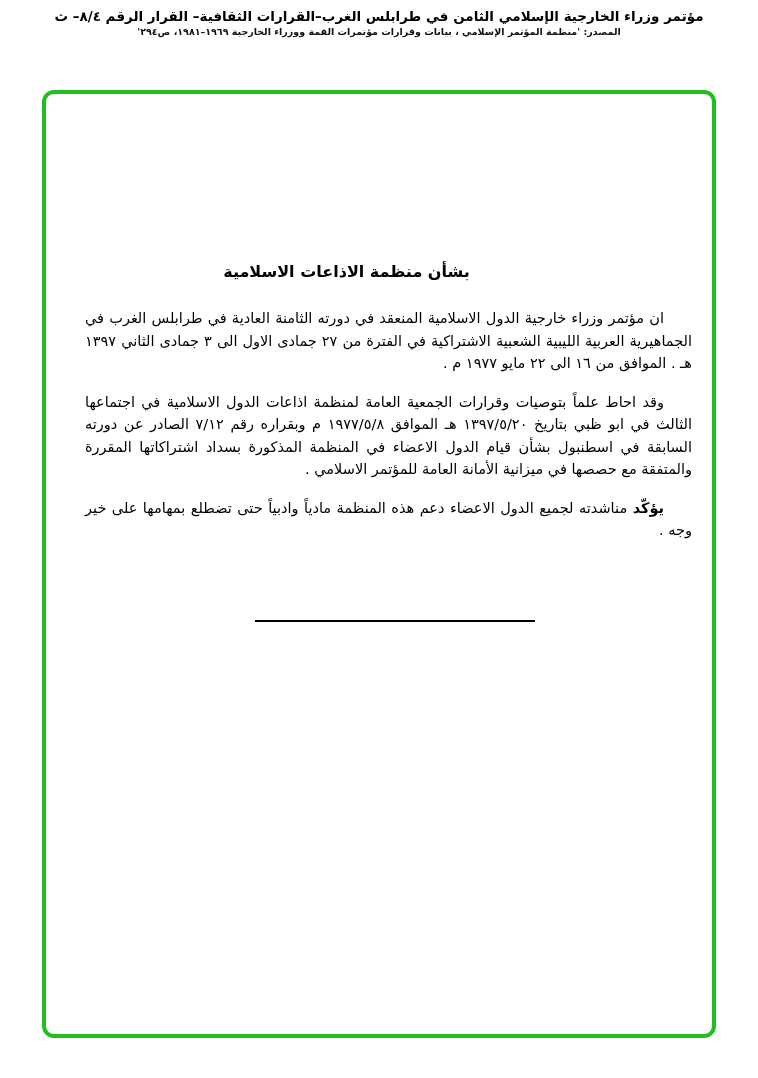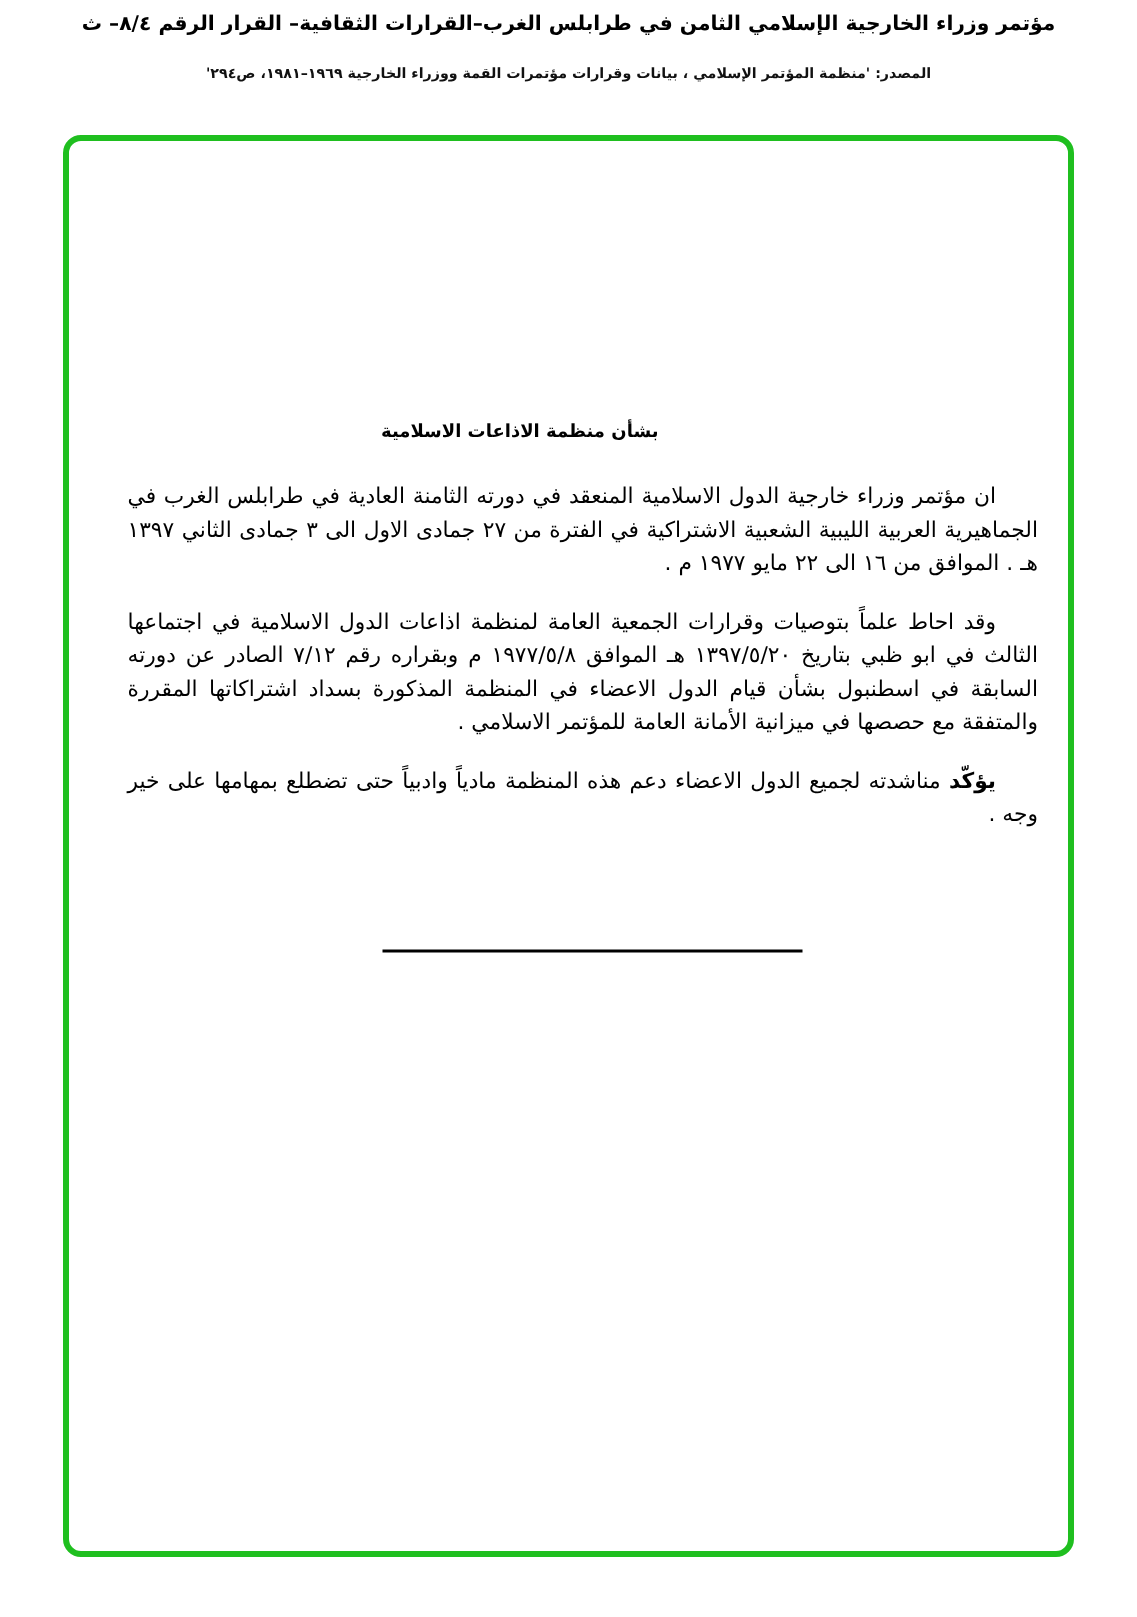--- a/index.html
+++ b/index.html
@@ -23,21 +23,21 @@
     padding-top: 8px;
   }
   .header-line1 {
     font-size: 13.5px;
     font-weight: bold;
     letter-spacing: 0.2px;
   }
   .header-line2 {
     font-size: 9.5px;
     font-weight: bold;
-    margin-top: 20px;
+    margin-top: 2px;
     color: #111111;
   }
   .green-box {
     position: absolute;
     left: 42px;
     top: 90px;
     width: 674px;
     height: 948px;
     border: 4px solid #1fbf1f;
     border-radius: 12px;
@@ -45,23 +45,22 @@
     direction: rtl;
     padding: 168px 20px 0 39px;
   }
   .res-title {
     text-align: center;
     font-size: 15px;
     font-weight: bold;
   }
   .res-subtitle {
     text-align: center;
-    font-size: 12px;
+    font-size: 16px;
     font-weight: bold;
-    margin-top: 18px;
     position: relative;
     right: 42px; 
   }
   .body-text p {
     font-size: 14.5px;
     line-height: 22.5px;
     text-align: justify;
     text-align-last: right;
     text-indent: 28px;
     margin-top: 16px;

